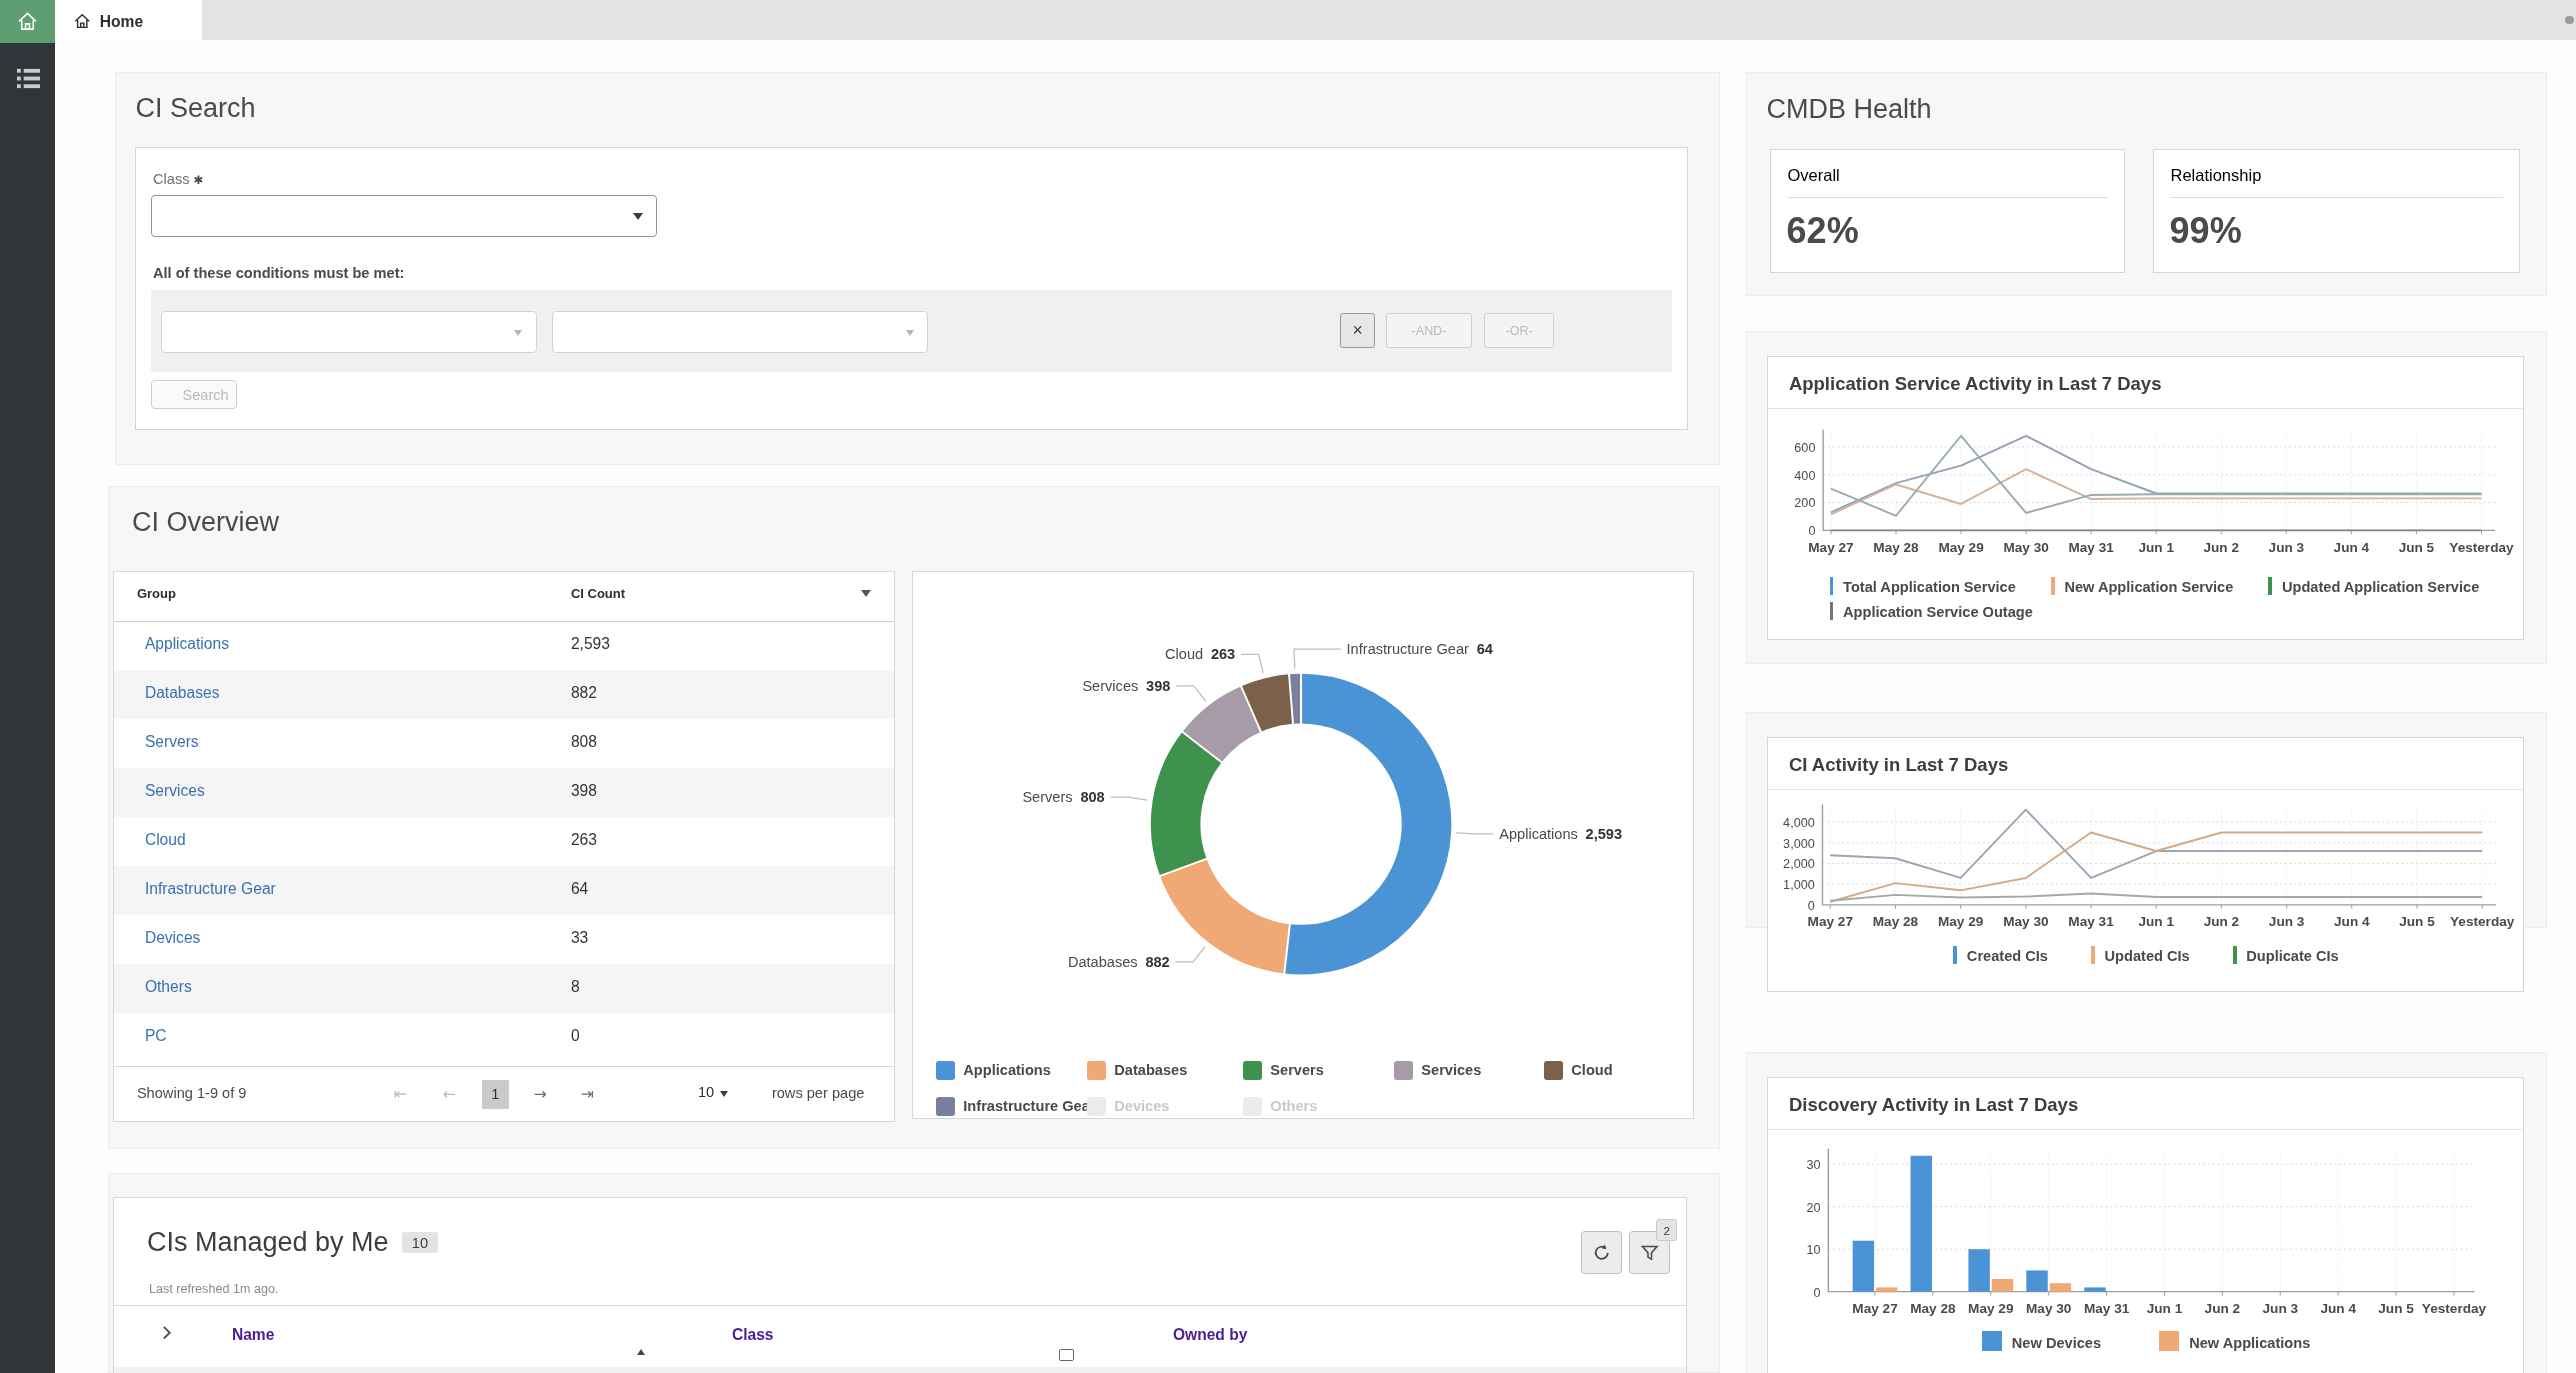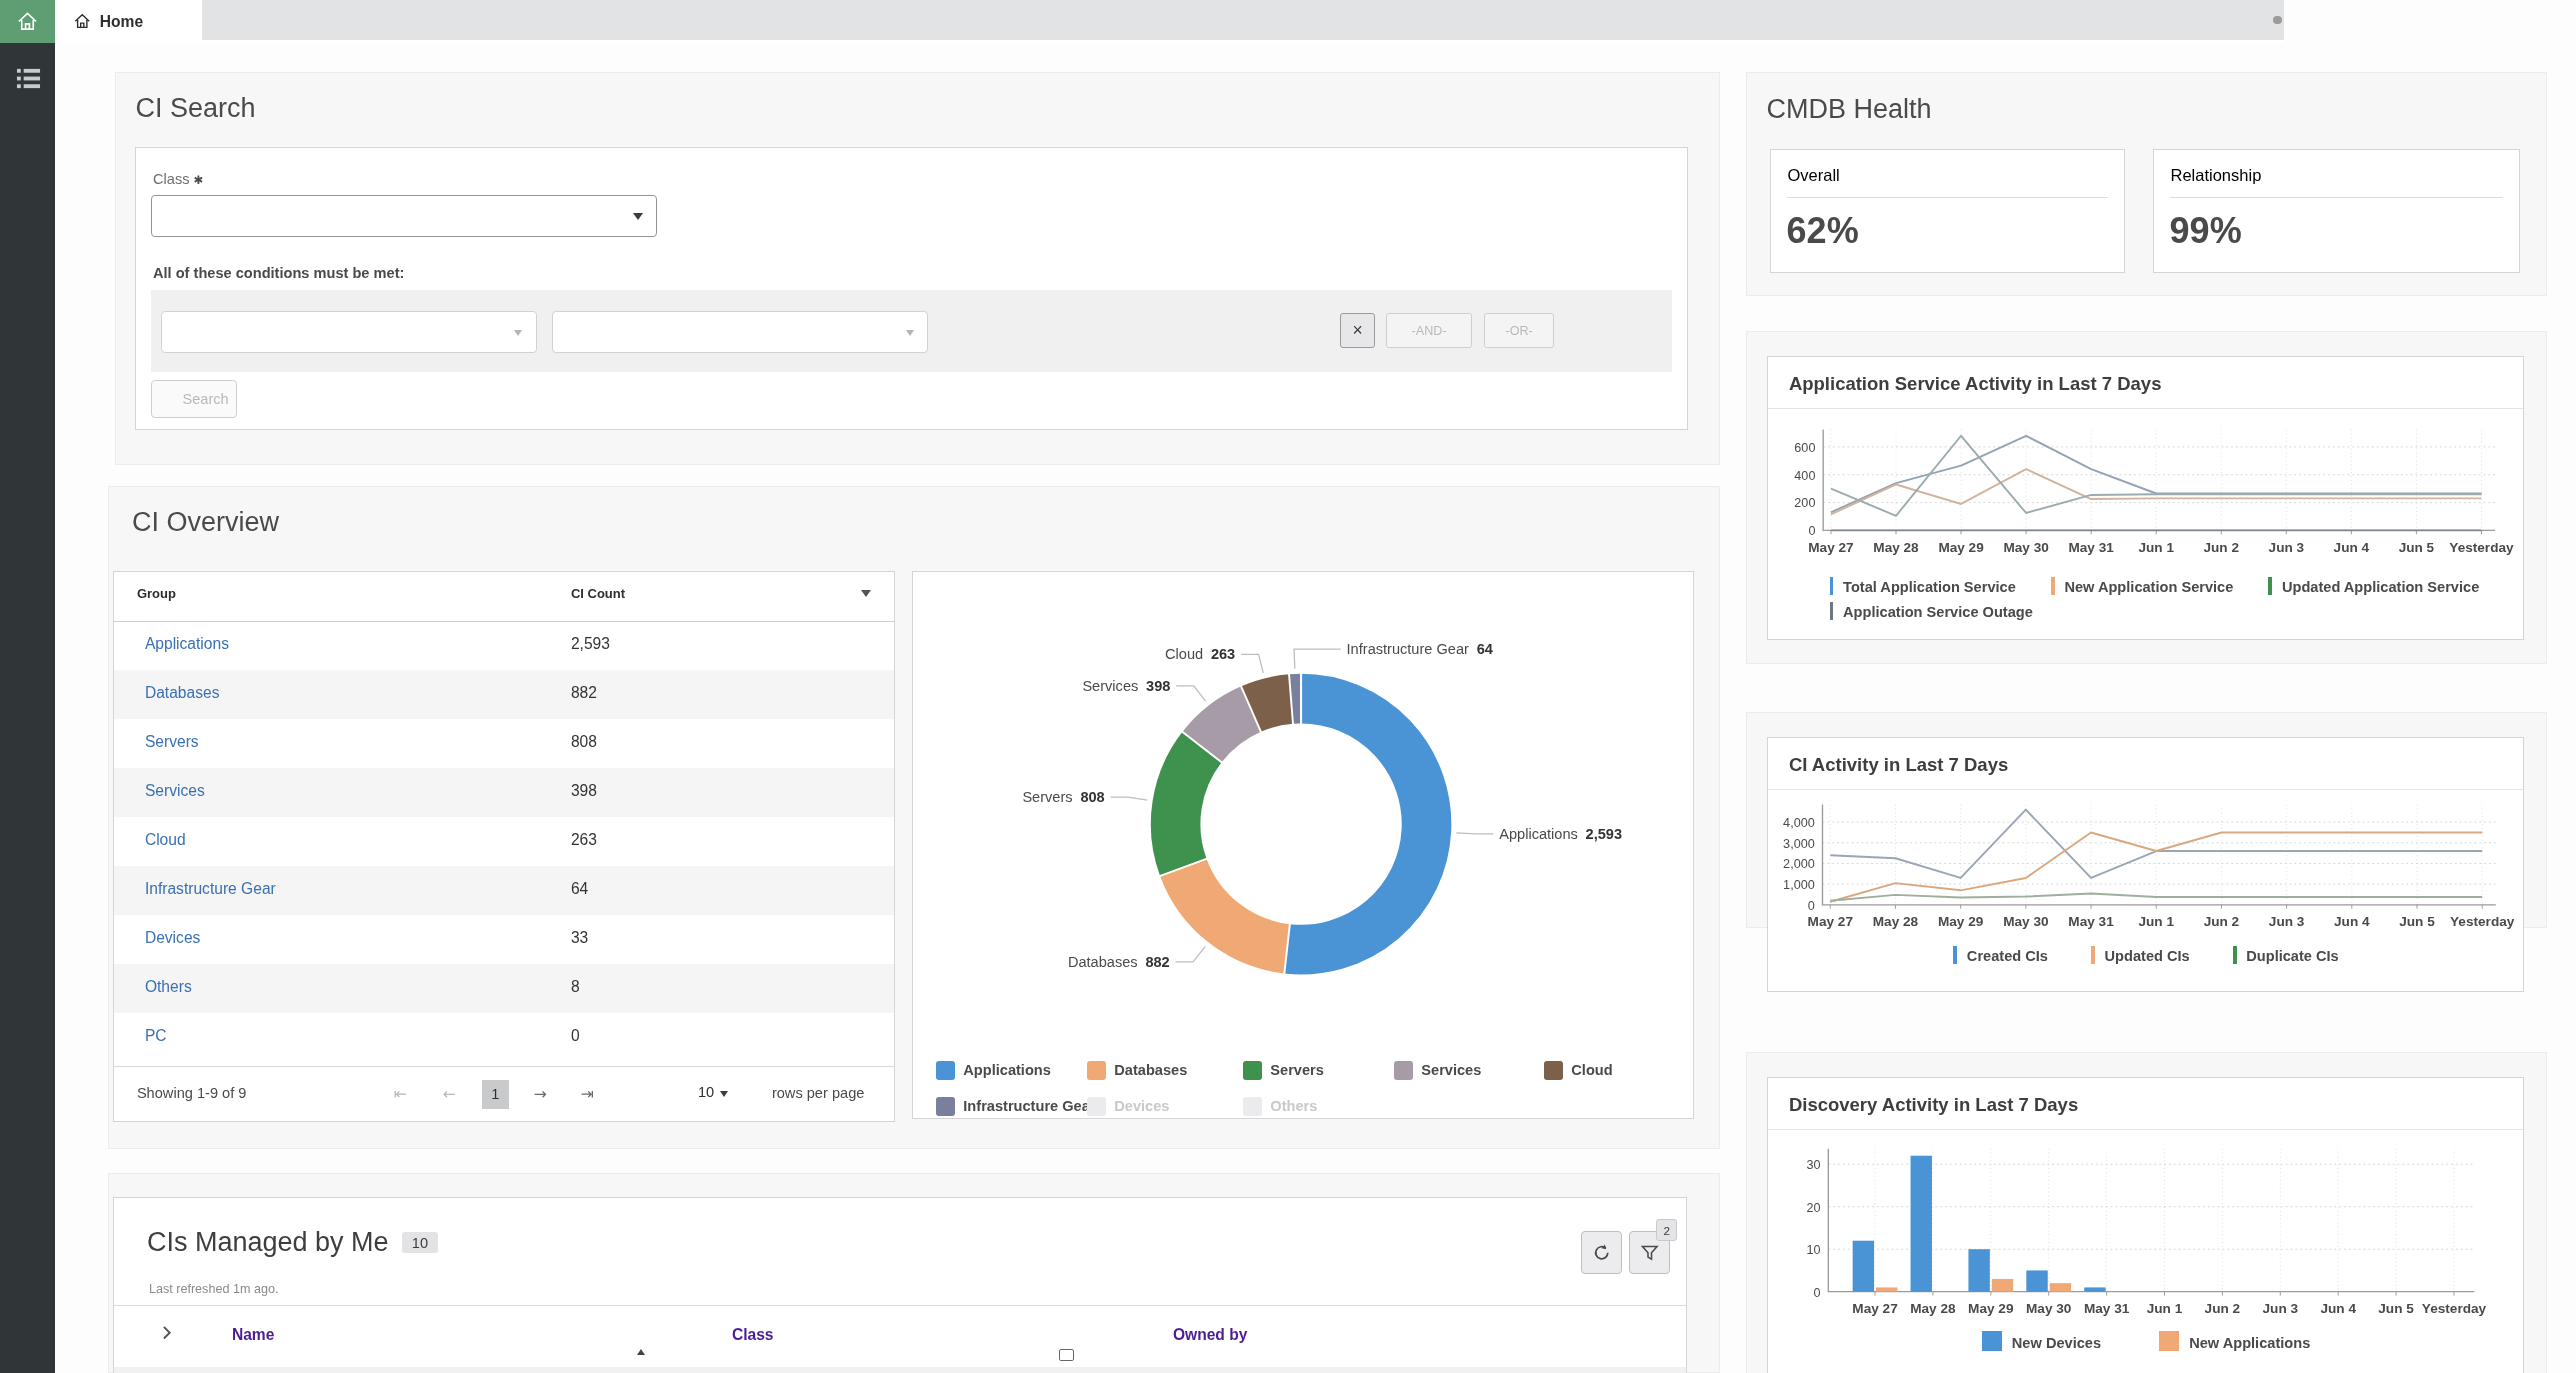--- a/index.html
+++ b/index.html
@@ -1,19 +1,19 @@
 <!DOCTYPE html>
 <html><head>
 <meta charset="utf-8">
 <style>
   html,body{margin:0;padding:0;}
   body{width:2576px;height:1374px;overflow:hidden;background:#fdfdfe;
        font-family:"Liberation Sans","DejaVu Sans",sans-serif;color:#4a4a4a;position:relative;}
   
-  .topbar{position:absolute;left:0;top:0;width:2284px;height:43px;background:#fff;}
+  .topbar{position:absolute;left:0;top:0;width:2576px;height:43px;background:#fff;}
   .logo{position:absolute;left:0;top:0;width:55px;height:43px;background:#5f9e73;display:flex;align-items:center;justify-content:center;}
   .tabstrip{position:absolute;left:202px;top:0;right:0;height:40px;background:#e2e3e5;}
   .tab{position:absolute;left:55px;top:0;width:147px;height:43px;background:#fff;display:flex;align-items:center;gap:8.8px;padding-left:17.5px;box-sizing:border-box;font-size:15.6px;font-weight:700;color:#2e2e2e;}
   .ovfl-dot{position:absolute;right:1.9px;top:15.6px;width:8.8px;height:8.8px;border-radius:50%;background:#9b9b9b;}
   
   .sidebar{position:absolute;left:0;top:43px;width:55px;height:1331px;background:#303638;}
   .menu-btn{position:absolute;left:14.6px;top:23px;width:27px;height:25px;cursor:pointer;}
   
   .section{position:absolute;background:#f7f7f8;border:1px solid #ececef;box-sizing:border-box;}
   .card{position:absolute;background:#fff;border:1px solid #d5d5d7;box-sizing:border-box;}
@@ -121,21 +121,21 @@
       <div class="sel dim" style="left:9.7px;top:21.4px;width:374px;height:40px;">
           <span class="car"></span>
         </div>
       <div class="sel dim" style="left:401px;top:21.4px;width:374px;height:40px;">
           <span class="car"></span>
         </div>
       <div class="btn btn-x" style="left:1189px;top:23px;width:35px;height:35px;">×</div>
       <div class="btn btn-dim" style="left:1235px;top:23px;width:86px;height:35px;">-AND-</div>
       <div class="btn btn-dim" style="left:1333px;top:23px;width:70px;height:35px;">-OR-</div>
     </div>
-    <div class="btn btn-search" style="left:15.6px;top:232px;width:86px;height:38px;padding-left:23px;">Search</div>
+    <div class="btn btn-search" style="left:15.6px;top:232px;width:86px;height:29px;padding-left:23px;">Search</div>
   </div>
 </div>
 
 <div class="section" style="left:108px;top:486px;width:1612px;height:663px;">
   <div class="sec-title" style="left:23px;top:19.5px;">CI Overview</div>
 
   <div class="card" style="left:3.9px;top:84px;width:782px;height:551px;">
     <div class="tbl-head">
       <span class="h1">Group</span>
       <span class="h2">CI Count</span>

